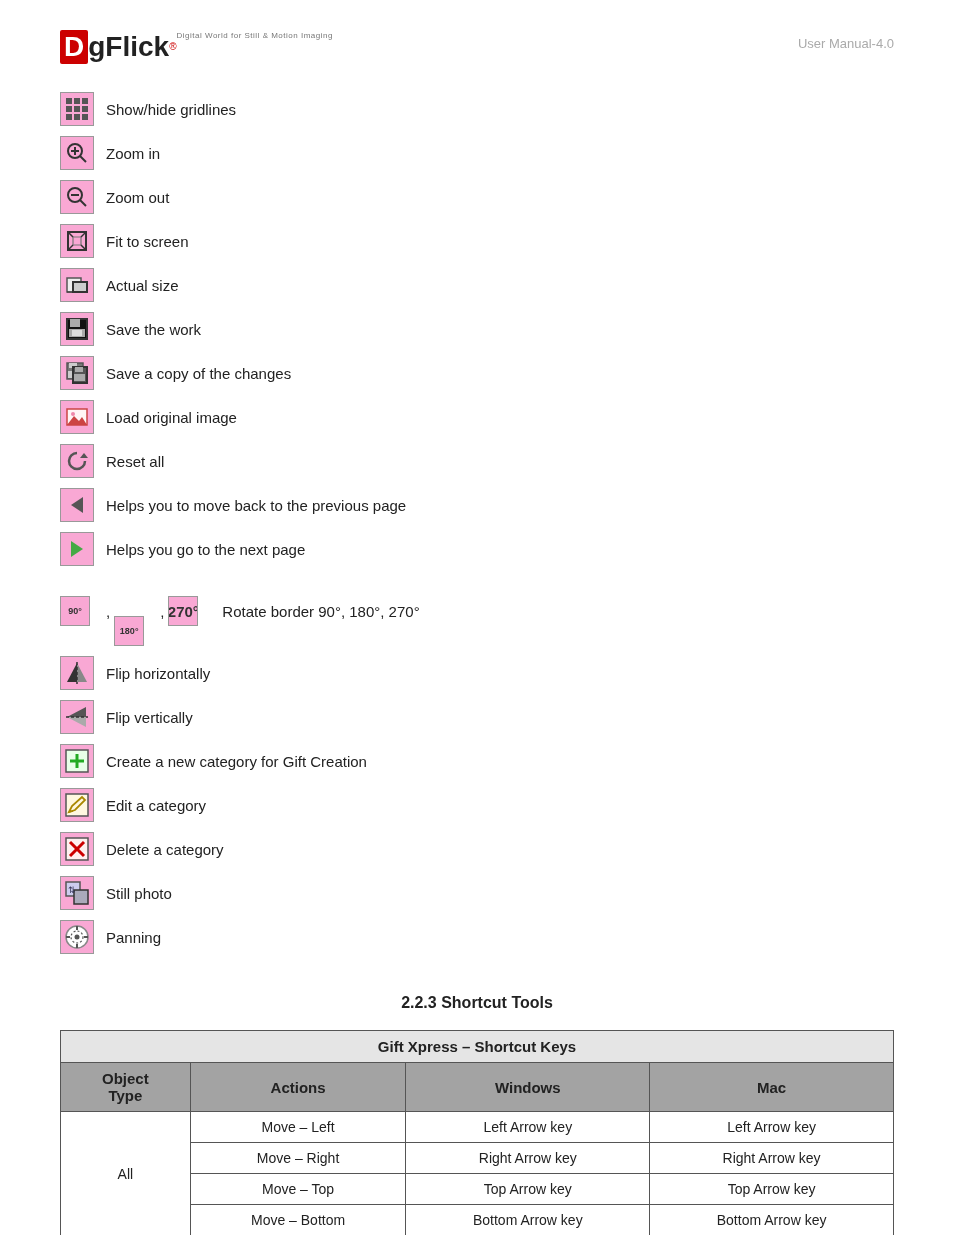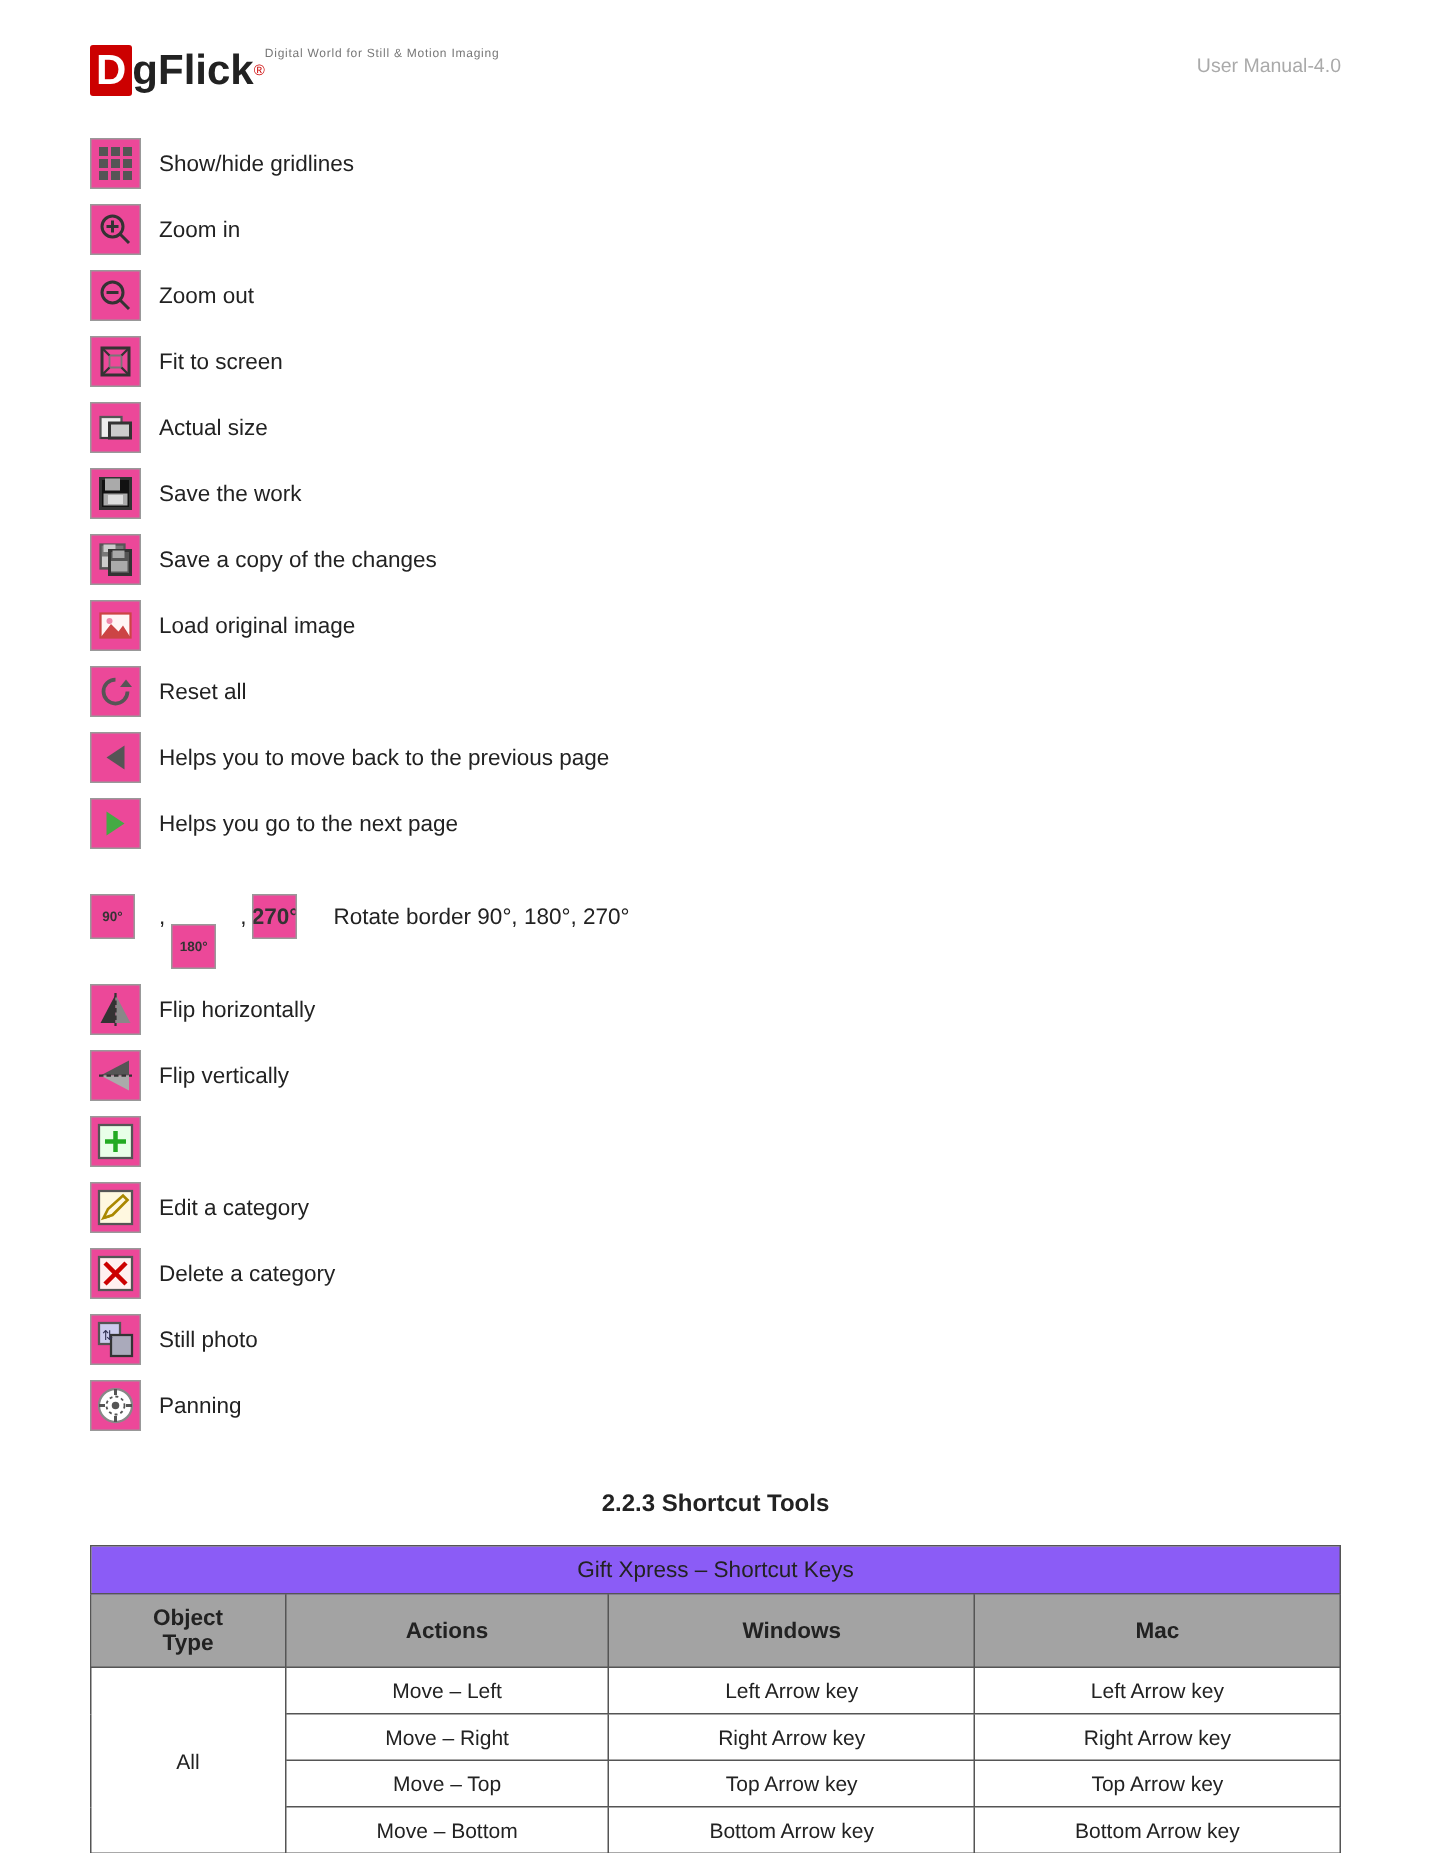--- a/index.html
+++ b/index.html
@@ -71,21 +71,21 @@
     }
     .icon-box {
       width: 34px;
       height: 34px;
       min-width: 34px;
       margin-right: 12px;
       display: inline-flex;
       align-items: center;
       justify-content: center;
       border: 1.5px solid #999;
-      background: #ec4899;
+      background: #f9a8d4;
       font-size: 16px;
       position: relative;
       overflow: hidden;
     }
     .rotate-group {
       display: flex;
       align-items: center;
       gap: 4px;
       margin-right: 12px;
     }
@@ -127,23 +127,23 @@
       padding: 7px 12px;
       text-align: center;
     }
     .table-header-row th {
       background: #a3a3a3;
       font-weight: bold;
       font-size: 15px;
       text-align: center;
     }
     .table-title-row th {
-      font-weight: normal;
+      font-weight: bold;
       font-size: 15px;
-      background: #8b5cf6;
+      background: #e5e5e5;
     }
     td.object-type {
       font-weight: normal;
       vertical-align: middle;
     }
   </style>
 </head>
 <body>
 
 <div class="page">
@@ -324,20 +324,21 @@
     </li>
 
     <li>
       <div class="icon-box">
         <svg width="26" height="26" viewBox="0 0 26 26">
           <rect x="2" y="2" width="22" height="22" stroke="#555" stroke-width="1.5" fill="#e8ffe8"></rect>
           <line x1="13" y1="6" x2="13" y2="20" stroke="#2a2" stroke-width="3"></line>
           <line x1="6" y1="13" x2="20" y2="13" stroke="#2a2" stroke-width="3"></line>
         </svg>
       </div>
+      <span>Create a new category for Gift Creation</span>
     </li>
 
     <li>
       <div class="icon-box">
         <svg width="26" height="26" viewBox="0 0 26 26">
           <rect x="2" y="2" width="22" height="22" stroke="#555" stroke-width="1.5" fill="#fff8e0"></rect>
           <polygon points="5,20 8,14 18,5 21,8 11,18" fill="none" stroke="#a80" stroke-width="1.8"></polygon>
           <line x1="5" y1="20" x2="9" y2="19" stroke="#a80" stroke-width="1.5"></line>
         </svg>
       </div>

